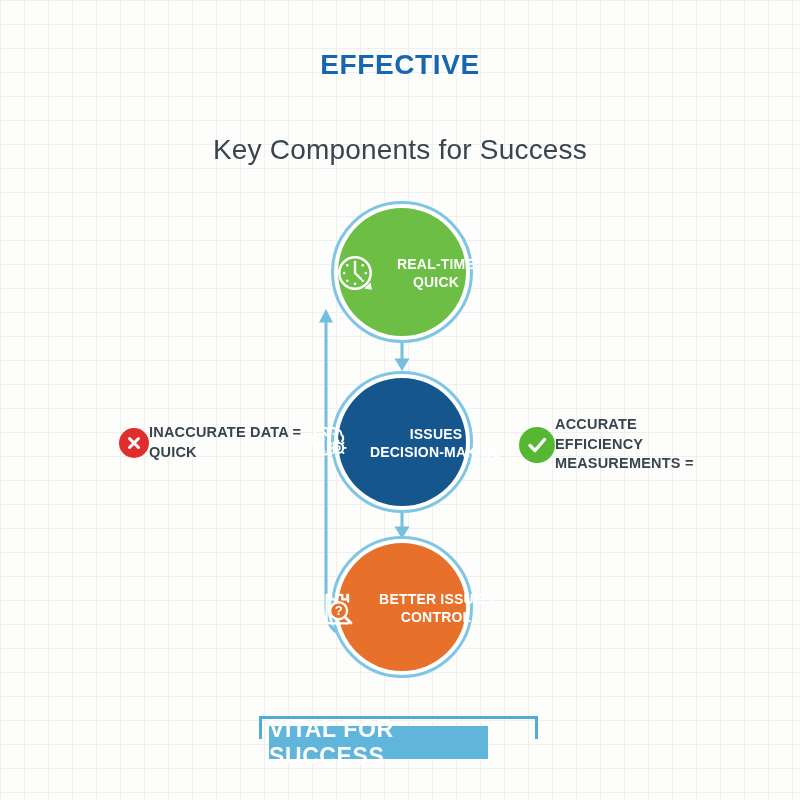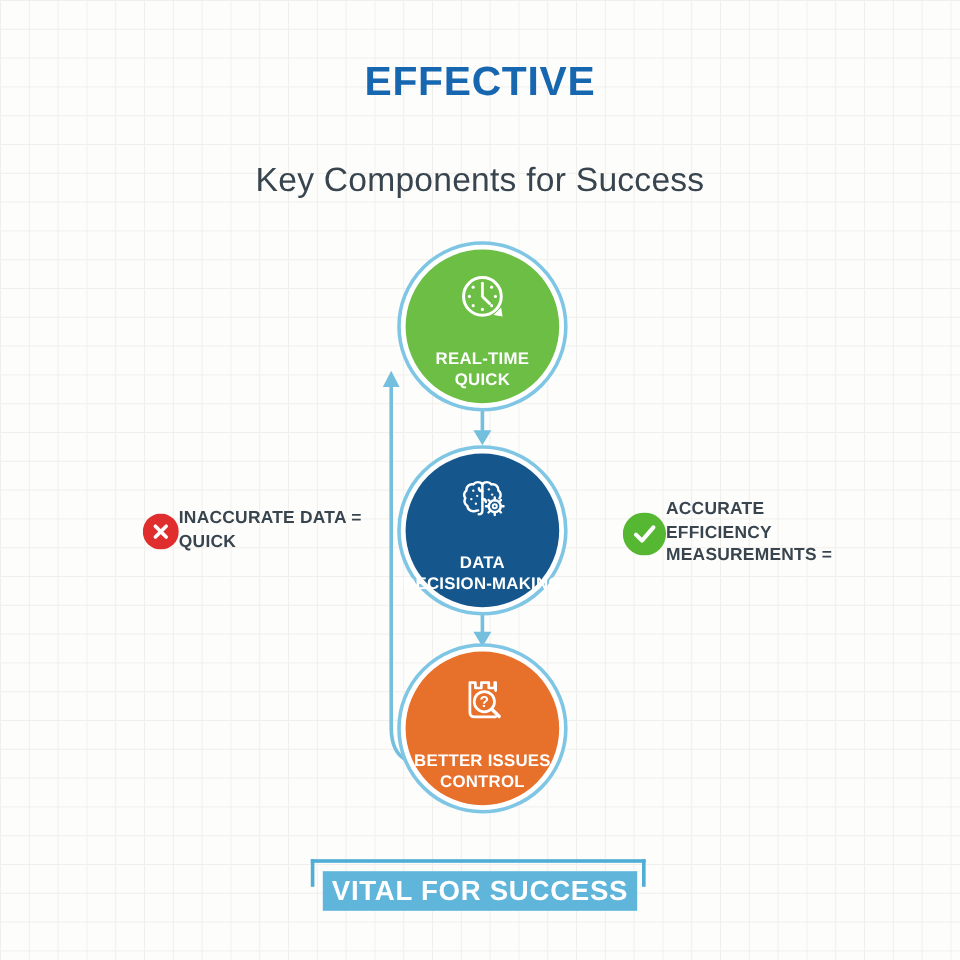--- a/index.html
+++ b/index.html
@@ -8,56 +8,56 @@
     font-family:"Liberation Sans",sans-serif;
     background:
       radial-gradient(130% 130% at 50% 45%, rgba(230,223,208,0) 60%, rgba(222,214,197,0.45) 100%),
       linear-gradient(#f1efec 1px, transparent 1px),
       linear-gradient(90deg, #f1efec 1px, transparent 1px),
       #fdfdfc;
     background-size:auto,24px 24px,24px 24px,auto;
   }
   .title{
     position:absolute;top:50px;left:0;right:0;text-align:center;
-    color:#1767b0;font-size:34px;font-weight:700;letter-spacing:.6px;line-height:1.07;
+    color:#1767b0;font-size:28px;font-weight:700;letter-spacing:.6px;line-height:1.07;
   }
   .title span{display:block;}
   .subtitle{
     position:absolute;top:134px;left:0;right:0;text-align:center;
     color:#39454e;font-size:28px;font-weight:400;letter-spacing:.2px;
   }
   .arrows{position:absolute;left:0;top:0;pointer-events:none;}
   .node{
     position:absolute;width:142px;height:142px;box-sizing:border-box;
     border:3px solid #7fc6e4;border-radius:50%;background:#fff;
   }
   .node-inner{
     position:absolute;inset:4px;border-radius:50%;
-    display:flex;flex-direction:column;align-items:center;justify-content:center;
+    display:flex;flex-direction:row;align-items:center;justify-content:center;
     gap:16px;color:#fff;text-align:center;padding-top:2px;
   }
   .node1{left:331px;top:201px}.node1 .node-inner{background:#6cbe45}
   .node2{left:331px;top:371px}.node2 .node-inner{background:#15578c}
   .node3{left:331px;top:536px}.node3 .node-inner{background:#e7702b}
   .node-label{font-size:14px;font-weight:700;line-height:1.32;letter-spacing:.2px;white-space:nowrap;}
   .node-label span{display:block;}
   .callout{
     position:absolute;display:flex;align-items:center;
     color:#39454e;font-weight:700;font-size:14.5px;line-height:1.36;letter-spacing:.2px;
   }
   .callout-left{left:119px;top:423px;}
   .callout-right{left:519px;top:415px;}
   .callout-text span{display:block;}
   .badge{flex:0 0 auto;display:block;}
   .banner-frame{
     position:absolute;left:259px;top:716px;width:279px;height:23px;box-sizing:border-box;
     border:3px solid #4fadd6;border-bottom:none;
   }
   .banner{
-    position:absolute;left:269px;top:726px;width:262px;height:33px;
+    position:absolute;left:269px;top:726px;width:219px;height:33px;
     background:#5fb5da;color:#fff;display:flex;align-items:center;justify-content:center;
     font-size:23px;font-weight:700;letter-spacing:.6px;
   }
 </style>
 </head>
 <body>
 
 <div class="canvas">
 
   <div class="title">
@@ -121,21 +121,21 @@
         </g>
         <g stroke="#fff" fill="none">
           <circle cx="33.5" cy="28.5" r="4.6" stroke-width="1.9"></circle>
           <circle cx="33.5" cy="28.5" r="1.6" stroke-width="1.5"></circle>
           <g stroke-width="1.8" stroke-linecap="round">
             <path d="M38.1 28.5 H40.3 M36.8 31.8 L38.3 33.3 M33.5 33.1 V35.3 M30.2 31.8 L28.7 33.3 M28.9 28.5 H26.7 M30.2 25.2 L28.7 23.7 M33.5 23.9 V21.7 M36.8 25.2 L38.3 23.7"></path>
           </g>
         </g>
       </svg>
       <div class="node-label">
-        <span>DATA</span>
+        <span>ISSUES</span>
         <span>DECISION-MAKING</span>
       </div>
     </div>
   </div>
 
   <div class="node node3">
     <div class="node-inner">
       <svg class="badge" viewBox="0 0 48 48" width="52" height="52">
         <g stroke="#fff" stroke-width="2.1" fill="none" stroke-linecap="round" stroke-linejoin="round">
           <path d="M34.2 38.2 H17.7 c-1.9 0-3.3-1.4-3.3-3.2 V11.8 h4.2 v4.2 h4.6 v-4.2 h5.7 v4.2 h4.6 v-4.2 h.7 V18"></path>

